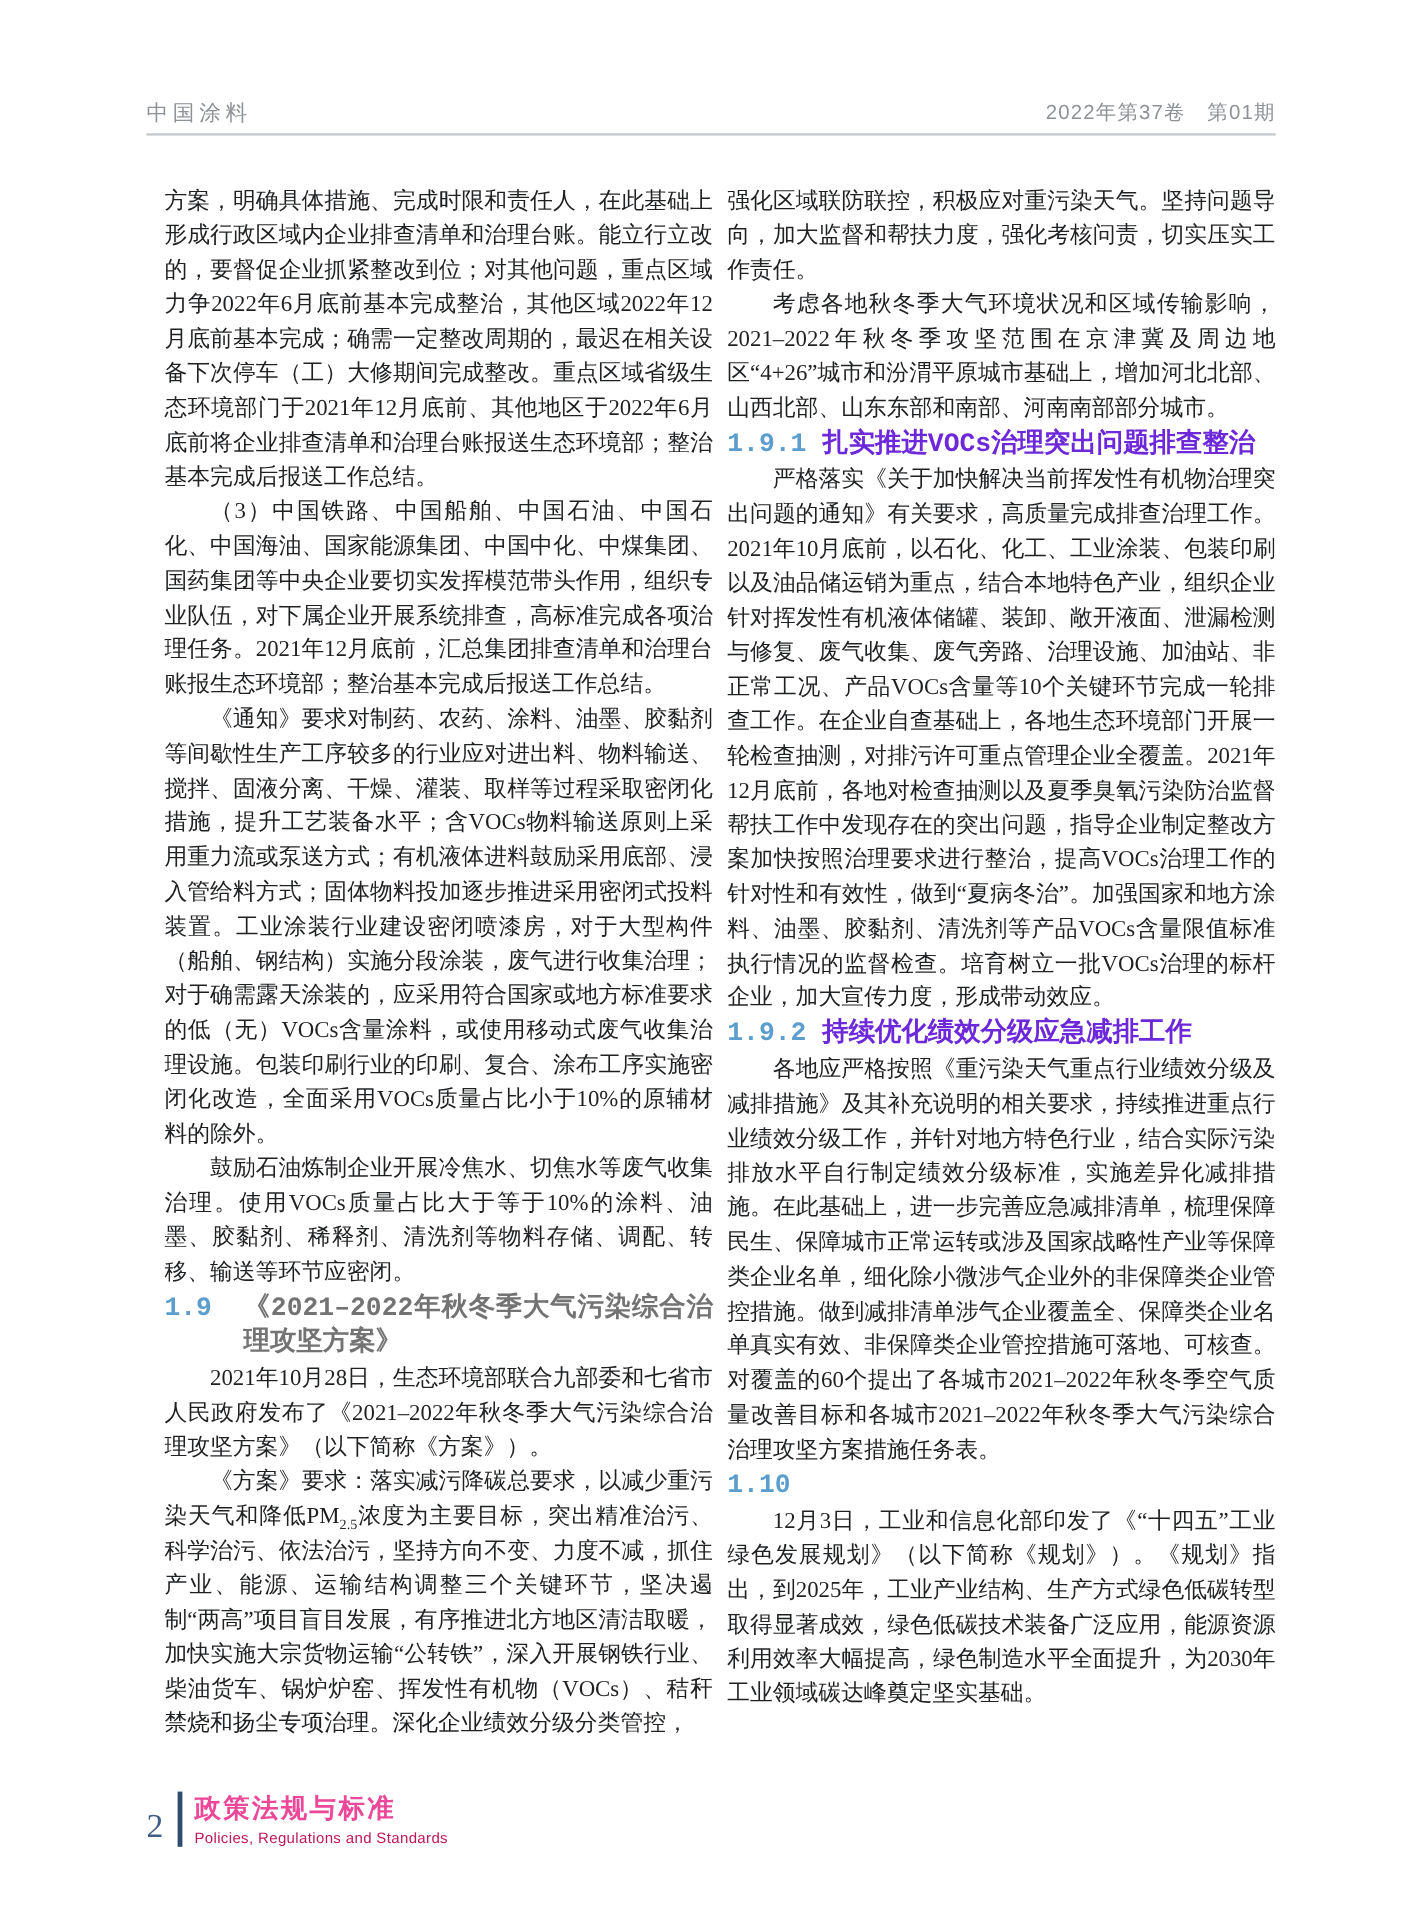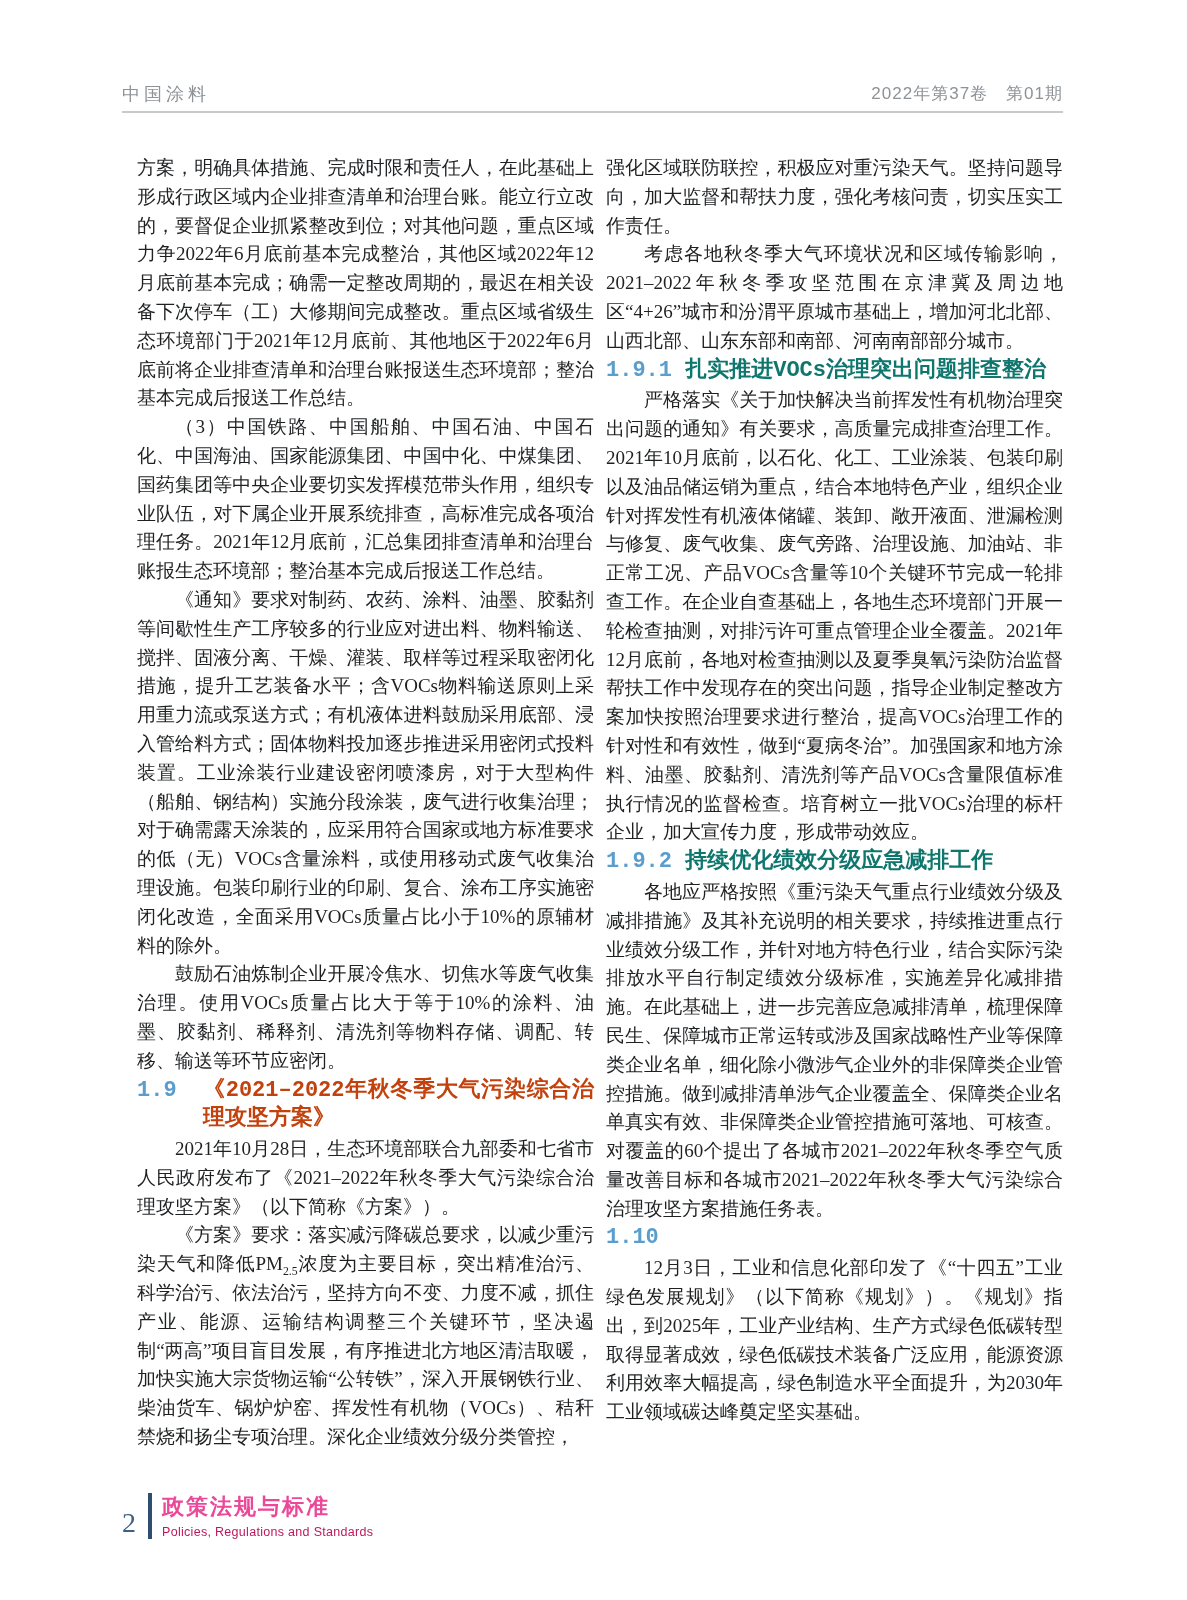--- a/index.html
+++ b/index.html
@@ -40,22 +40,22 @@
   
   .sec-h{
     display:flex;align-items:flex-start;
     font-family:Liberation Mono, monospace;
     font-weight:bold;font-size:22px;line-height:28.8px;
     margin:1px 0;
   }
   .sec-h .num{flex:0 0 auto;min-width:3em;color:#5b9ecd;}
   .sec-h .num.wide{min-width:3.6em;}
   .sec-h .ttl{flex:1;}
-  .sec-h .ttl.blue{color:#c2410c;}
-  .sec-h .ttl.black{color:#0f766e;}
+  .sec-h .ttl.blue{color:#737373;}
+  .sec-h .ttl.black{color:#6d28d9;}
   
   .ftr{
     position:absolute;left:122px;top:1492px;
     display:flex;align-items:center;
   }
   .ftr .pgnum{
     font-family:"Liberation Serif","DejaVu Serif",serif;
     font-size:28px;color:#3f5f86;
     margin-right:12px;align-self:flex-end;
   }

